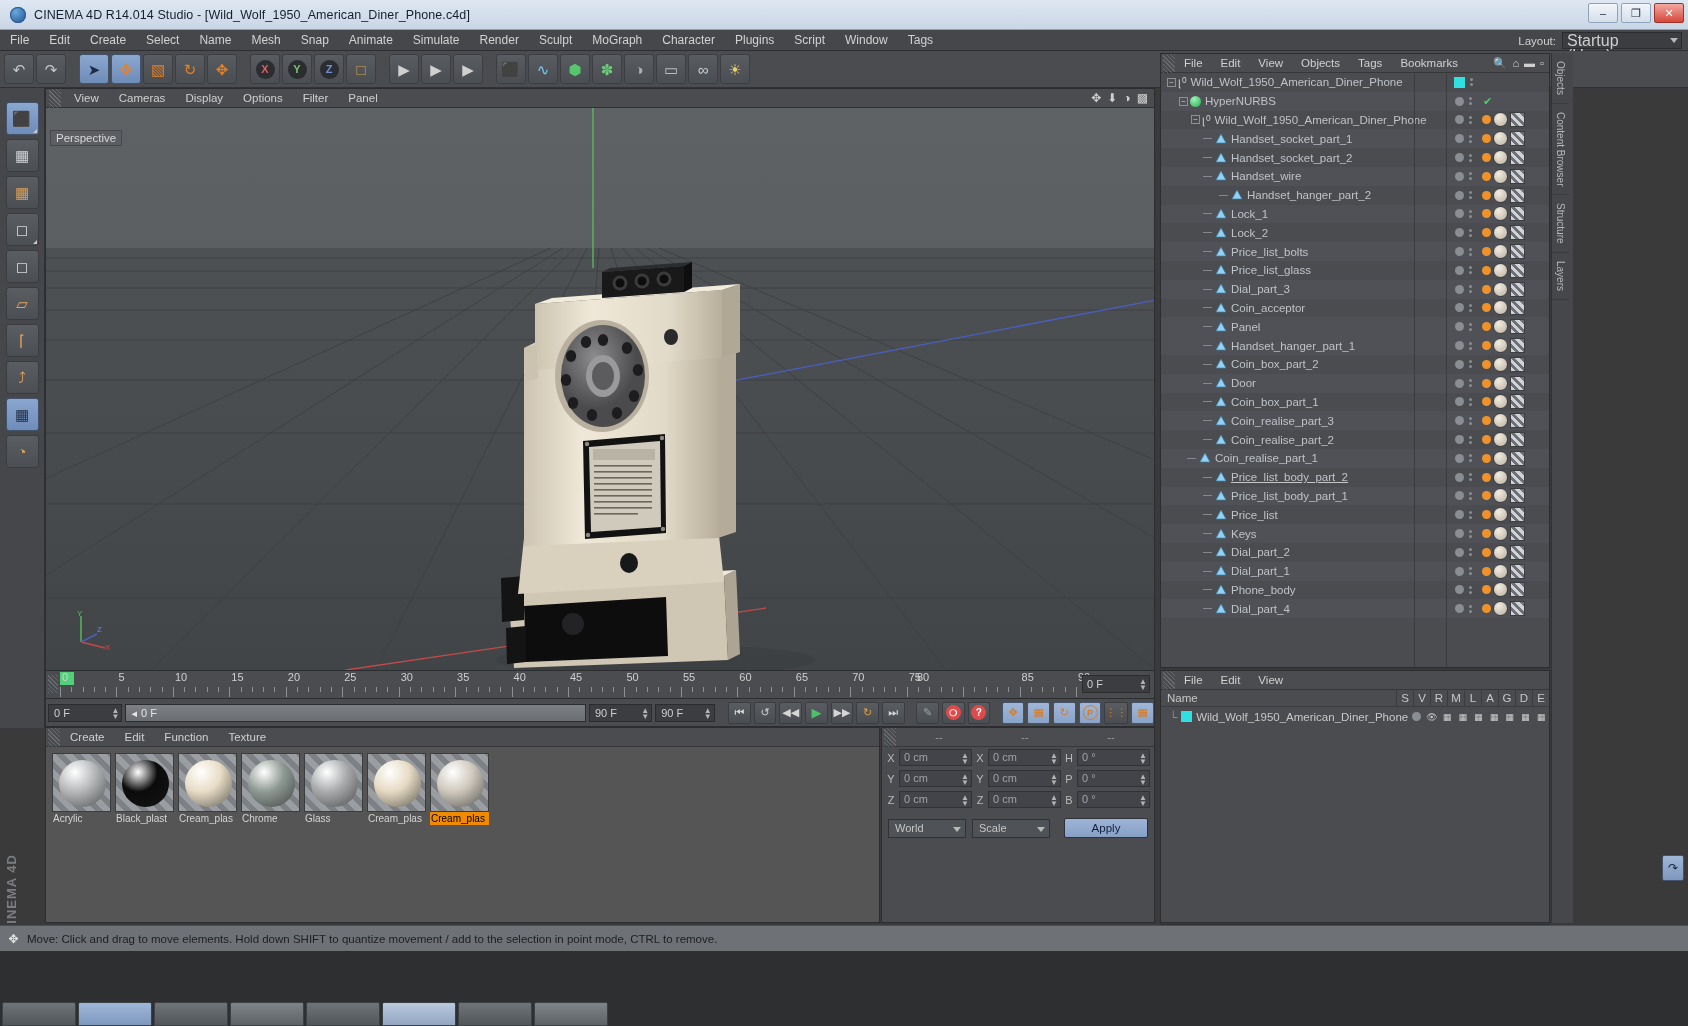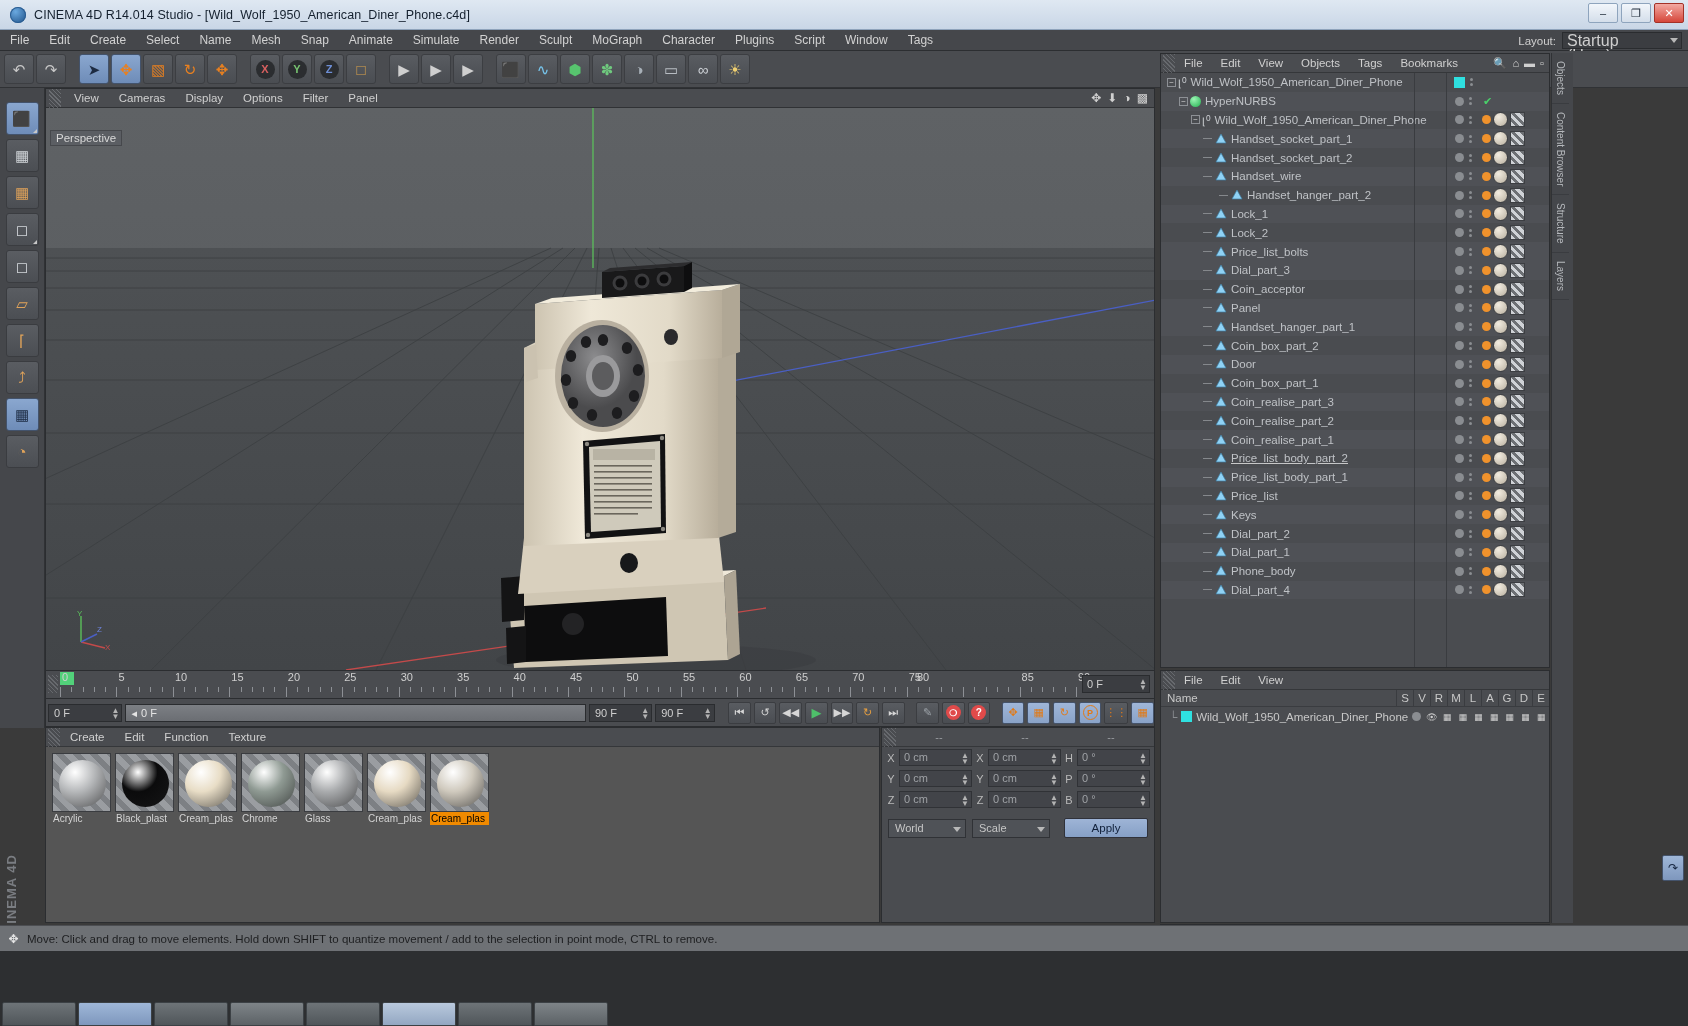--- a/index.html
+++ b/index.html
@@ -1113,20 +1113,41 @@
                 <i></i>
                 <i></i>
               </span>
             </div>
             <div style="display: flex; align-items: center; width: 70px;">
               <span class="tag-dot"></span>
               <span class="tag-ball"></span>
               <span class="tag-check"></span>
             </div>
           </div>
+          <div class="om-row">
+            <div class="tree" style="padding-left: 42px;">
+              <span class="dash-l"></span>
+              <span class="ico-poly"><svg width="12" height="10" viewBox="0 0 12 10">
+                  <polygon points="6,0 11,9 1,9" fill="#8fd2f5" stroke="#3f7fa5" stroke-width="0.7"></polygon>
+                </svg></span>
+              <span class="om-name">Price_list_glass</span>
+            </div>
+            <div class="om-cols" style="width: 32px; justify-content: center;">
+              <span class="dot-gray"></span>
+              <span class="vdots">
+                <i></i>
+                <i></i>
+              </span>
+            </div>
+            <div style="display: flex; align-items: center; width: 70px;">
+              <span class="tag-dot"></span>
+              <span class="tag-ball"></span>
+              <span class="tag-check"></span>
+            </div>
+          </div>
           <div class="om-row alt">
             <div class="tree" style="padding-left: 42px;">
               <span class="dash-l"></span>
               <span class="ico-poly"><svg width="12" height="10" viewBox="0 0 12 10">
                   <polygon points="6,0 11,9 1,9" fill="#8fd2f5" stroke="#3f7fa5" stroke-width="0.7"></polygon>
                 </svg></span>
               <span class="om-name">Dial_part_3</span>
             </div>
             <div class="om-cols" style="width: 32px; justify-content: center;">
               <span class="dot-gray"></span>
@@ -1303,21 +1324,21 @@
                 <i></i>
               </span>
             </div>
             <div style="display: flex; align-items: center; width: 70px;">
               <span class="tag-dot"></span>
               <span class="tag-ball"></span>
               <span class="tag-check"></span>
             </div>
           </div>
           <div class="om-row alt">
-            <div class="tree" style="padding-left: 42px;">
+            <div class="tree" style="padding-left: 26px;">
               <span class="dash-l"></span>
               <span class="ico-poly"><svg width="12" height="10" viewBox="0 0 12 10">
                   <polygon points="6,0 11,9 1,9" fill="#8fd2f5" stroke="#3f7fa5" stroke-width="0.7"></polygon>
                 </svg></span>
               <span class="om-name">Coin_realise_part_1</span>
             </div>
             <div class="om-cols" style="width: 32px; justify-content: center;">
               <span class="dot-gray"></span>
               <span class="vdots">
                 <i></i>

